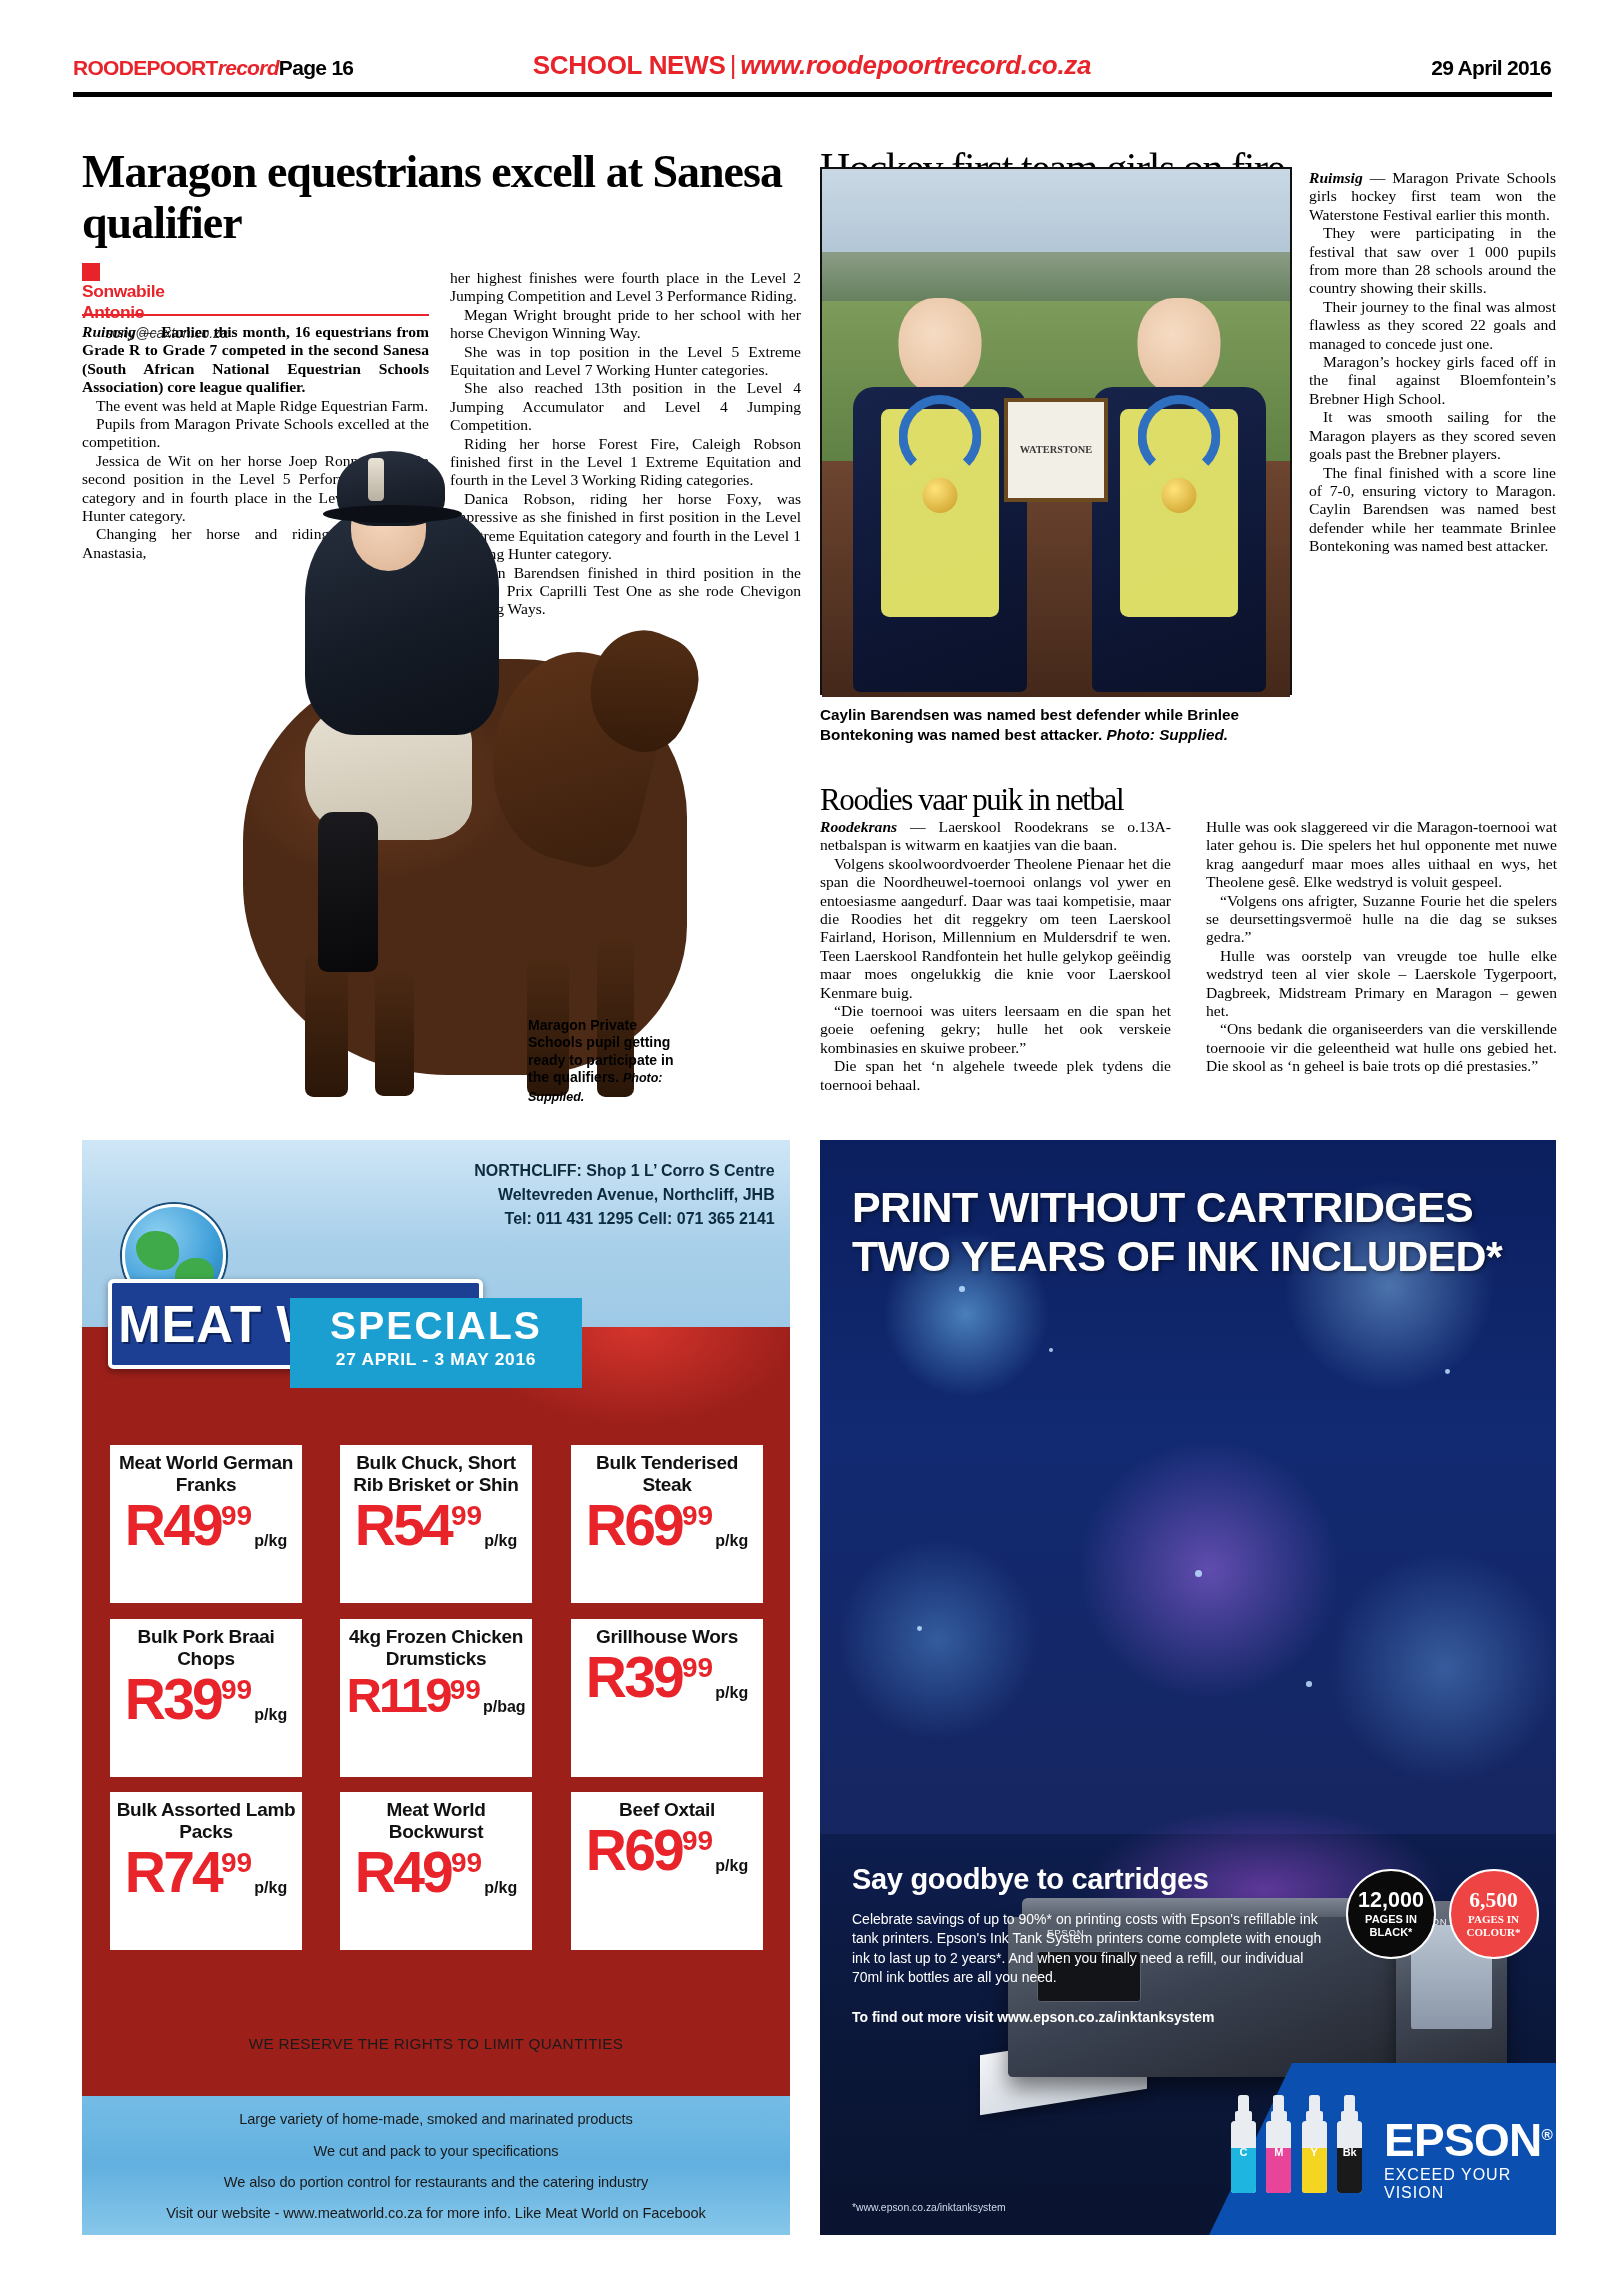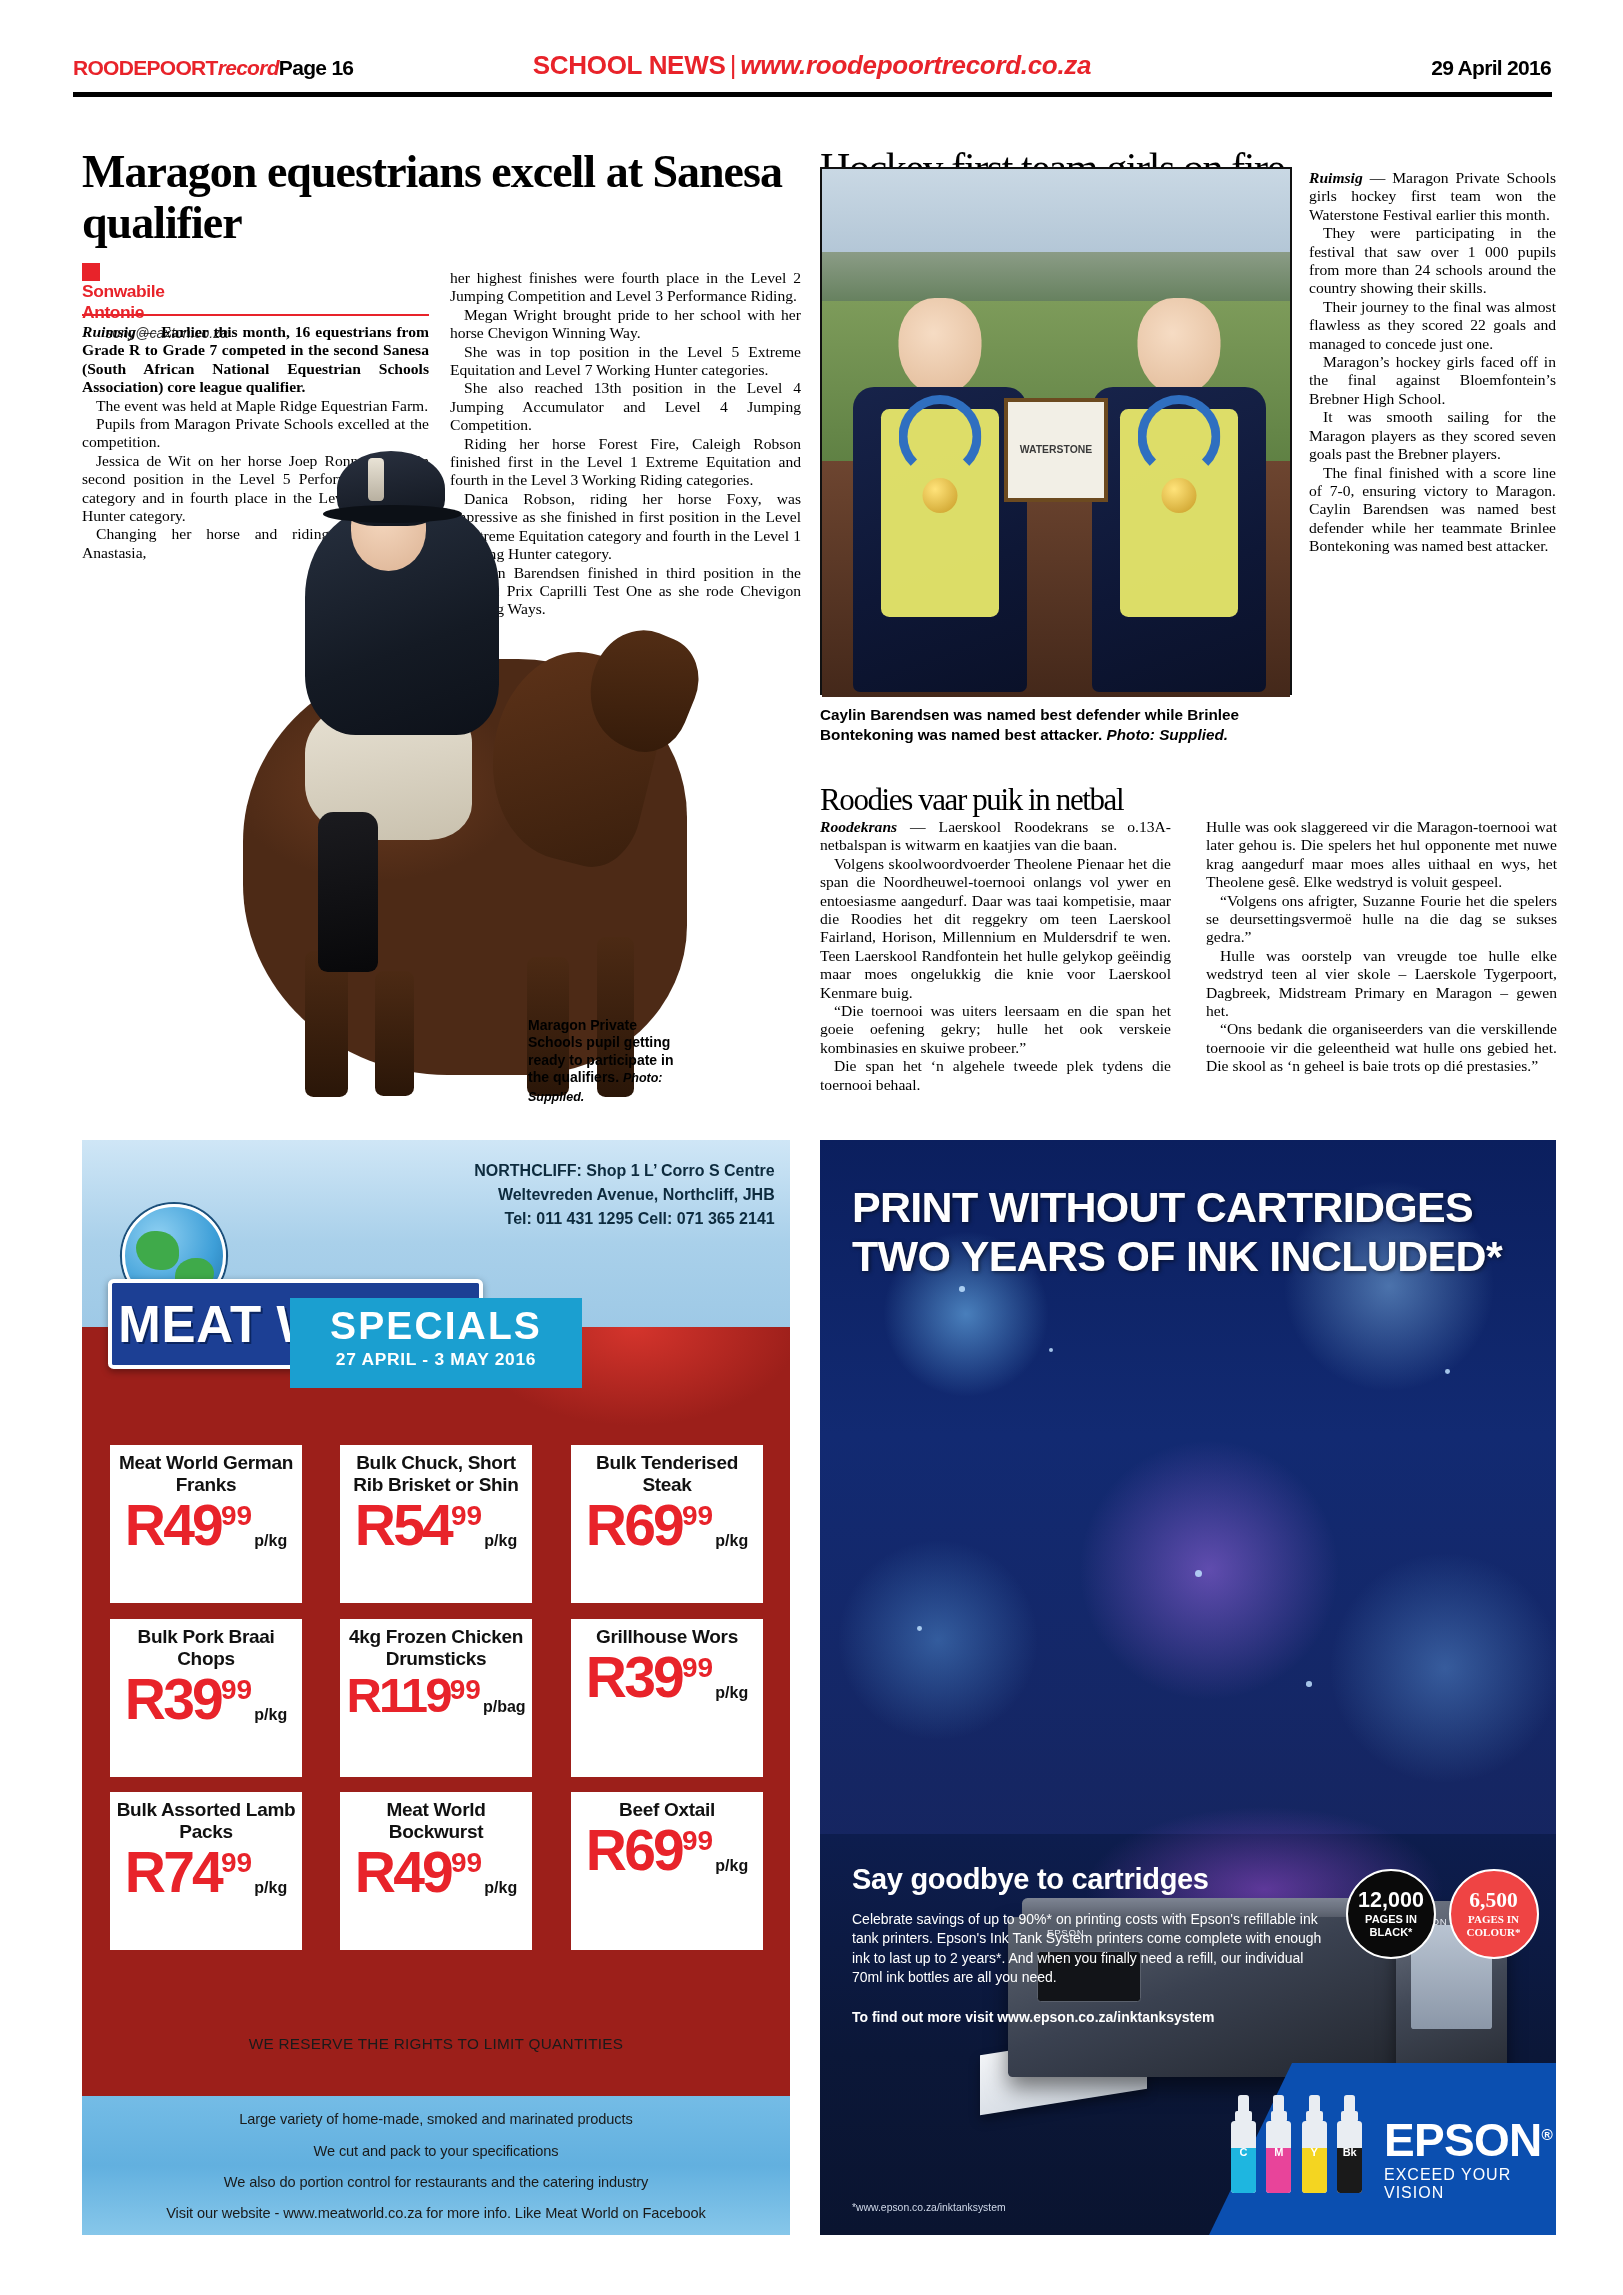--- a/index.html
+++ b/index.html
@@ -468,21 +468,21 @@
   }
   .hk-medal {
     position:absolute; left:50%; top:201px; transform:translateX(-50%);
     width:35px; height:35px; border-radius:50%;
     background:radial-gradient(circle at 36% 32%, #ffe37a, #c79a23);
   }
   .hk-trophy {
     position:absolute; left:50%; top:229px; transform:translateX(-50%);
     width:104px; height:104px; background:#f2efe6; border:4.2px solid #6c4a20;
     display:flex; align-items:center; justify-content:center;
-    font-family:Liberation Sans, sans-serif; font-size:10.4px; font-weight:bold;
+    font-family:Liberation Serif, serif; font-size:10.4px; font-weight:bold;
     color:#3a3a3a; text-align:center; line-height:12.5px;
   }
 </style>
 </head>
 <body>
 
 <div class="masthead">
   <div class="mh-left">
     <span class="red">ROODEPOORT</span><span class="red-it">record</span><span class="blk">Page 16</span>
   </div>
@@ -561,21 +561,21 @@
     <div class="hk-torso"></div>
     <div class="hk-bib"></div>
     <div class="hk-medal-rib"></div>
     <div class="hk-medal"></div>
   </div>
   <div class="hk-trophy">WATERSTONE</div>
 </div>
 
 <div class="body-col" id="hockey-col">
   <p class="first"><span class="place">Ruimsig</span><span> — </span><span>Maragon Private Schools girls hockey first team won the Waterstone Festival earlier this month.</span></p>
-  <p>They were participating in the festival that saw over 1 000 pupils from more than 24 schools around the country showing their skills.</p>
+  <p>They were participating in the festival that saw over 1 000 pupils from more than 28 schools around the country showing their skills.</p>
   <p>Their journey to the final was almost flawless as they scored 22 goals and managed to concede just one.</p>
   <p>Maragon’s hockey girls faced off in the final against Bloemfontein’s Brebner High School.</p>
   <p>It was smooth sailing for the Maragon players as they scored seven goals past the Brebner players.</p>
   <p>The final finished with a score line of 7-0, ensuring victory to Maragon. Caylin Barendsen was named best defender while her teammate Brinlee Bontekoning was named best attacker.</p>
 </div>
 
 <div id="hockey-caption">
   <span>Caylin Barendsen was named best defender while Brinlee Bontekoning was named best attacker.</span>
   <span class="credit">Photo: Supplied.</span>
 </div>

